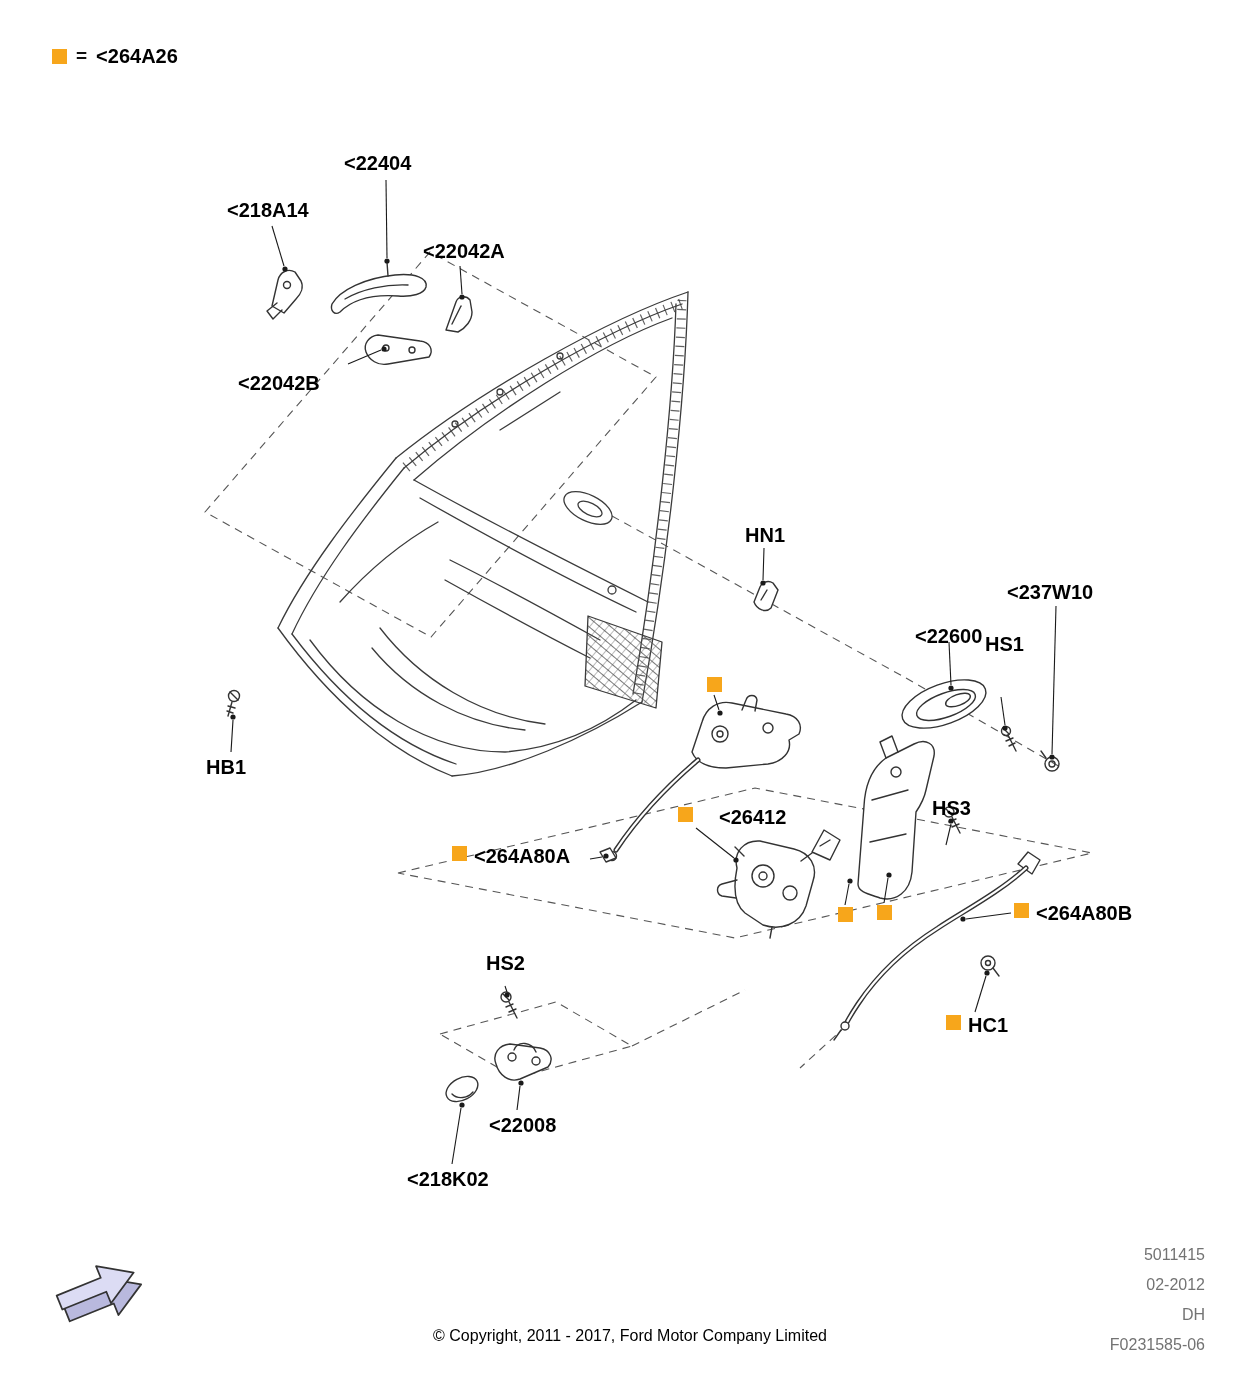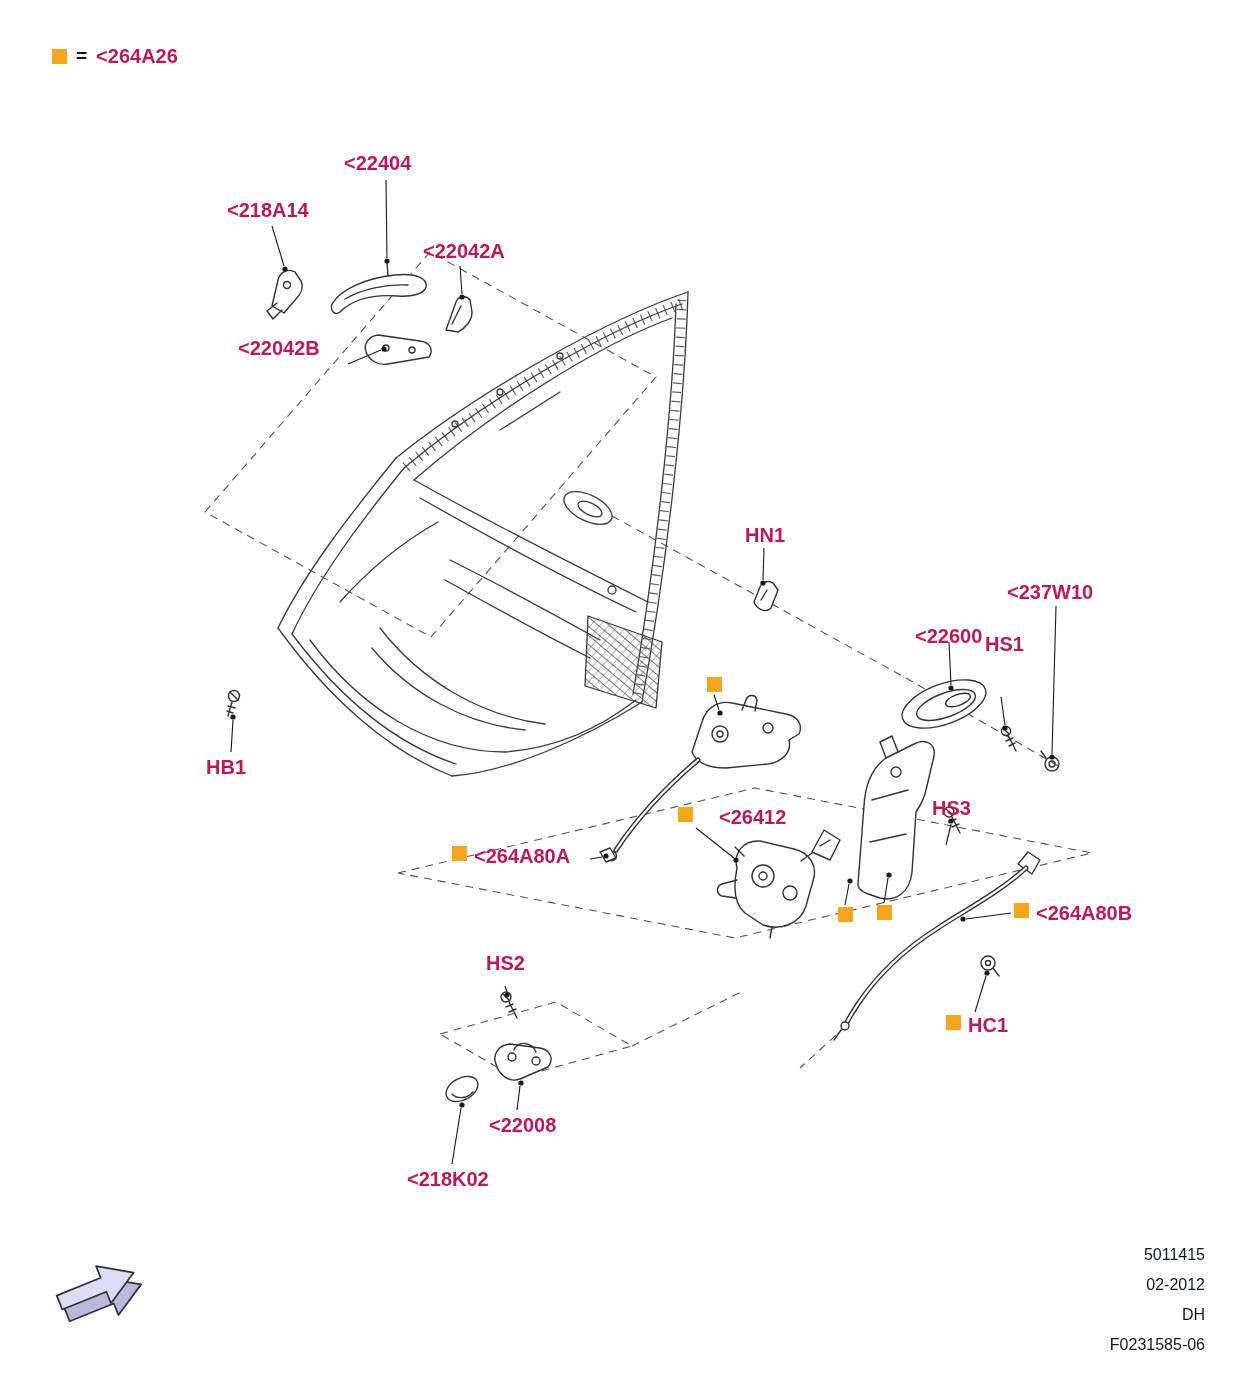--- a/index.html
+++ b/index.html
@@ -1,29 +1,29 @@
 <!DOCTYPE html>
 <html><head>
 <meta charset="utf-8">
 <style>
   * { margin:0; padding:0; box-sizing:border-box; }
   html,body { width:1260px; height:1380px; background:#ffffff; font-family:"Liberation Sans", sans-serif; }
   .stage { position:relative; width:1260px; height:1380px; background:#ffffff; overflow:hidden; }
   .artwork { position:absolute; left:0; top:0; }
   .plabel {
-    position:absolute; color:#be185d; font-weight:700; font-size:20px;
+    position:absolute; color:#000000; font-weight:700; font-size:20px;
     white-space:nowrap; cursor:pointer; line-height:24px;
   }
   .marker { position:absolute; width:15px; height:15px; background:#f7a61b; }
   .legend { position:absolute; left:52px; top:44px; display:flex; align-items:center; gap:9px; }
   .legend .swatch { position:static; width:15px; height:15px; background:#f7a61b; }
   .legend .eq { font-size:19px; font-weight:700; color:#111; }
   .legend .plabel { position:static; }
   .copyright { position:absolute; left:0; width:100%; top:1327px; text-align:center; font-size:16px; color:#000; }
-  .doc-info { position:absolute; right:55px; top:1240px; text-align:right; font-size:16px; line-height:30px; color:#0f172a; }
+  .doc-info { position:absolute; right:55px; top:1240px; text-align:right; font-size:16px; line-height:30px; color:#737373; }
 </style>
 </head>
 <body>
 
 <div class="stage">
 
   <svg class="artwork" width="1260" height="1380" viewBox="0 0 1260 1380">
     <defs>
       <pattern id="xhatch" width="7" height="7" patternUnits="userSpaceOnUse" patternTransform="rotate(40)">
         <path d="M0,0 L0,7" stroke="#555" stroke-width="0.8"></path>
@@ -222,21 +222,21 @@
 
   <div class="legend">
     <span class="swatch"></span>
     <span class="eq">=</span>
     <span class="plabel">&lt;264A26</span>
   </div>
 
   <div class="plabel" style="left:344px;top:151px">&lt;22404</div>
   <div class="plabel" style="left:227px;top:198px">&lt;218A14</div>
   <div class="plabel" style="left:423px;top:239px">&lt;22042A</div>
-  <div class="plabel" style="left:238px;top:336px">&lt;22042B</div>
+  <div class="plabel" style="left:238px;top:371px">&lt;22042B</div>
   <div class="plabel" style="left:745px;top:523px">HN1</div>
   <div class="plabel" style="left:1007px;top:580px">&lt;237W10</div>
   <div class="plabel" style="left:915px;top:624px">&lt;22600</div>
   <div class="plabel" style="left:985px;top:632px">HS1</div>
   <div class="plabel" style="left:206px;top:755px">HB1</div>
   <div class="plabel" style="left:719px;top:805px">&lt;26412</div>
   <div class="plabel" style="left:474px;top:844px">&lt;264A80A</div>
   <div class="plabel" style="left:932px;top:796px">HS3</div>
   <div class="plabel" style="left:1036px;top:901px">&lt;264A80B</div>
   <div class="plabel" style="left:486px;top:951px">HS2</div>
@@ -245,20 +245,21 @@
   <div class="plabel" style="left:407px;top:1167px">&lt;218K02</div>
 
   <div class="marker" style="left:678px;top:807px"></div>
   <div class="marker" style="left:452px;top:846px"></div>
   <div class="marker" style="left:1014px;top:903px"></div>
   <div class="marker" style="left:946px;top:1015px"></div>
   <div class="marker" style="left:707px;top:677px"></div>
   <div class="marker" style="left:838px;top:907px"></div>
   <div class="marker" style="left:877px;top:905px"></div>
 
+  <div class="copyright">© Copyright, 2011 - 2017, Ford Motor Company Limited</div>
   <div class="doc-info">
     <div>5011415</div>
     <div>02-2012</div>
     <div>DH</div>
     <div>F0231585-06</div>
   </div>
 
 </div>
 
 </body></html>

